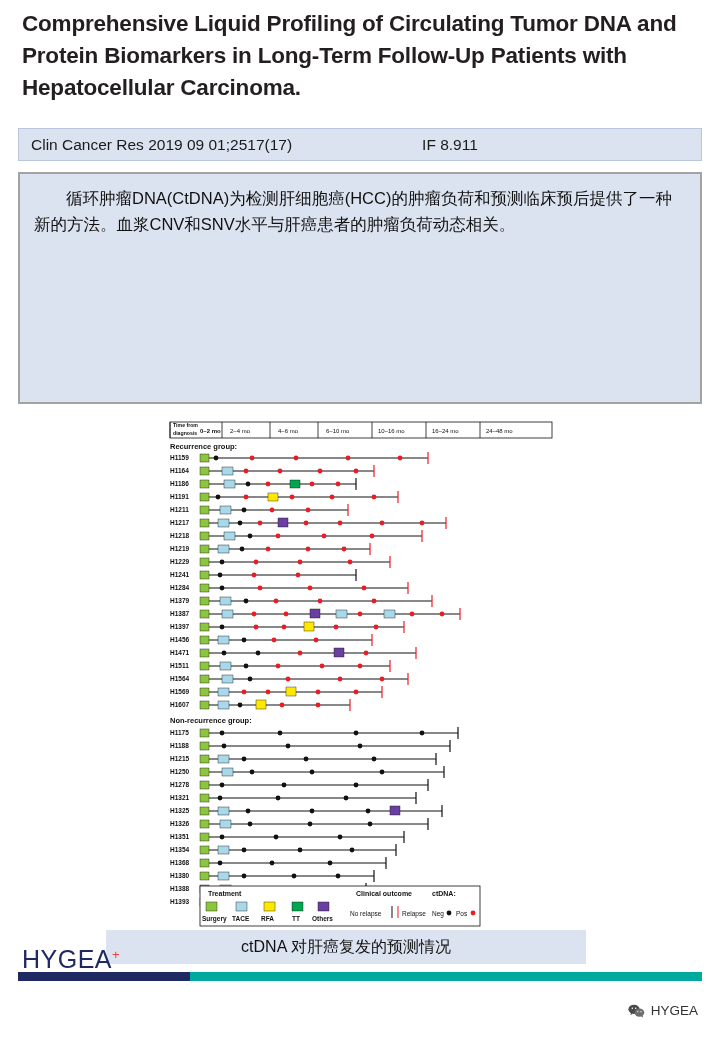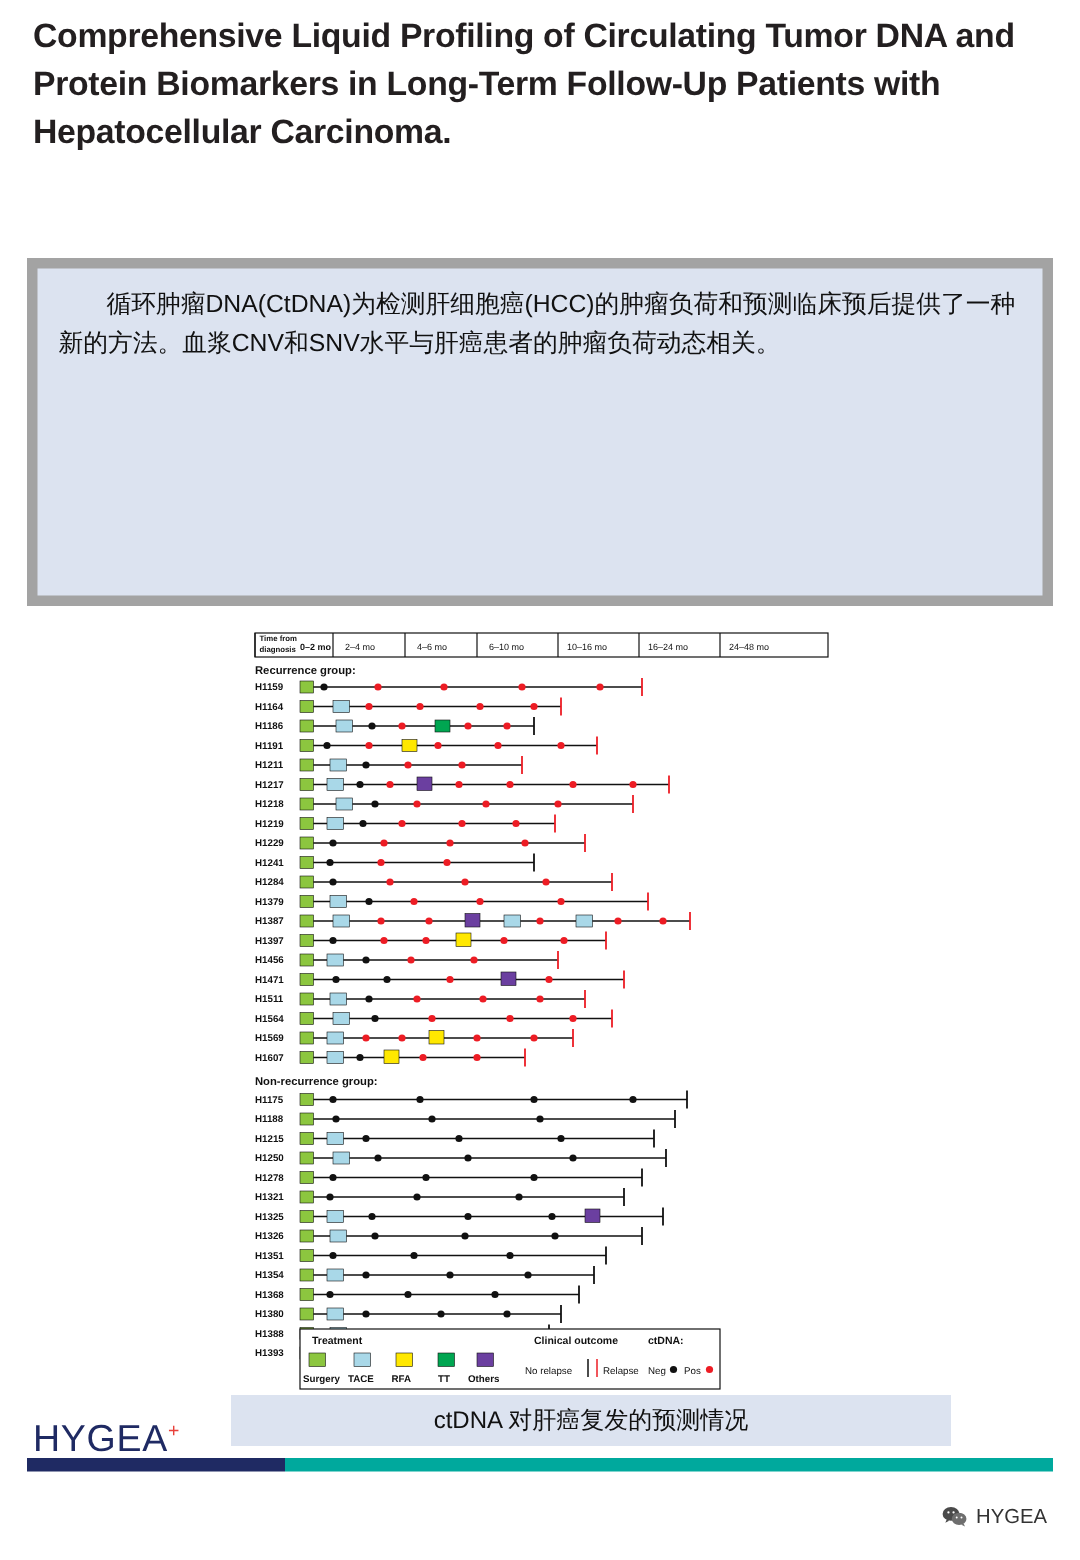--- a/index.html
+++ b/index.html
@@ -57,21 +57,21 @@
     font-weight: normal;
   }
   
   .abstract {
     position: absolute;
     left: 18px;
     top: 172px;
     width: 684px;
     height: 232px;
     background: #dce3f0;
-    border: 7px solid #a3a3a3;
+    border: 2px solid #a3a3a3;
     box-sizing: border-box;
     padding: 12px 14px 10px 14px;
   }
   .abs-para {
     font-size: 16.5px;
     line-height: 1.55;
     color: #111111;
     text-indent: 32px;
     margin: 0 0 6px 0;
   }
@@ -116,21 +116,20 @@
     top: 930px;
     width: 480px;
     height: 34px;
     background: #dce3f0;
     box-sizing: border-box;
     display: flex;
     align-items: center;
     justify-content: center;
     font-size: 16px;
     color: #111111;
-    margin-left: 48px;
   }
   
   .footer-bar {
     position: absolute;
     left: 18px;
     top: 972px;
     width: 684px;
     height: 9px;
   }
   .footer-bar .seg-dark {
@@ -179,20 +178,24 @@
     display: inline-block;
   }
 </style>
 </head>
 <body>
 
 <div class="slide">
 
   <div class="title">Comprehensive Liquid Profiling of Circulating Tumor DNA and Protein Biomarkers in Long-Term Follow-Up Patients with Hepatocellular Carcinoma.</div>
 
+  <div class="journal-bar">
+    <span class="journal-ref">Clin Cancer Res 2019 09 01;2517(17)</span>
+    <span class="journal-if">IF 8.911</span>
+  </div>
 
   <div class="abstract">
     <p class="abs-para">循环肿瘤DNA(CtDNA)为检测肝细胞癌(HCC)的肿瘤负荷和预测临床预后提供了一种新的方法。血浆CNV和SNV水平与肝癌患者的肿瘤负荷动态相关。</p>
   </div>
 
   <div class="figure-wrap">
     <svg class="fig-svg" width="400" height="500" viewBox="0 0 400 500" xmlns="http://www.w3.org/2000/svg">
       <rect x="0" y="0" width="400" height="500" fill="#ffffff"></rect>
 
       <g font-family="Liberation Sans, sans-serif">

